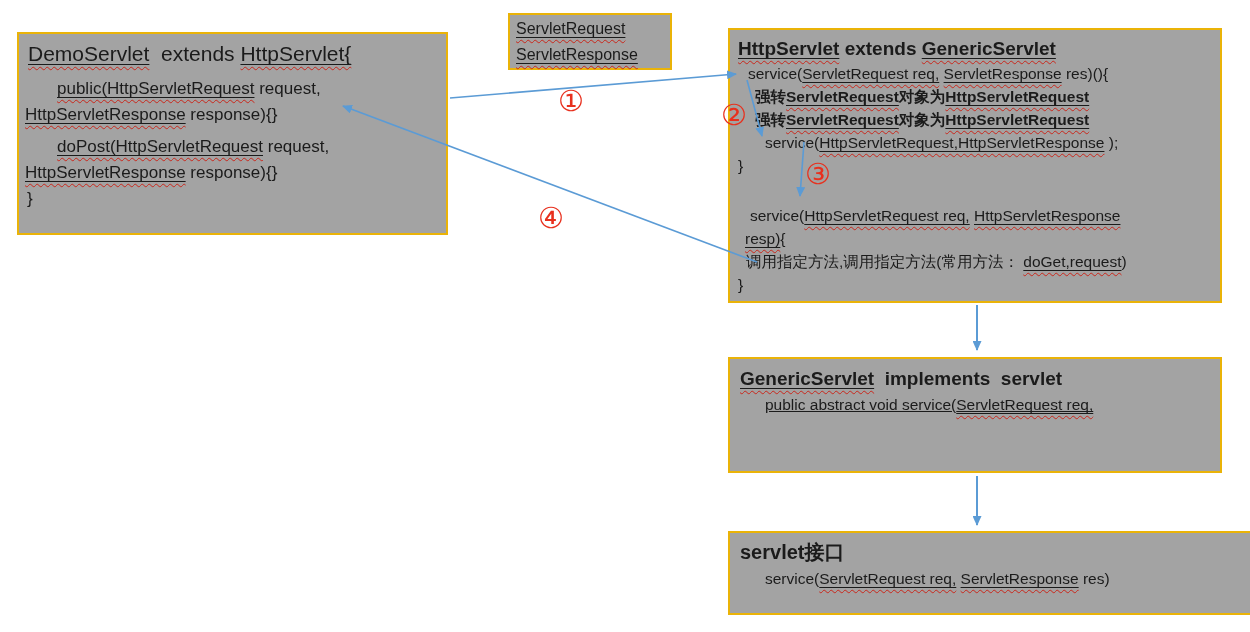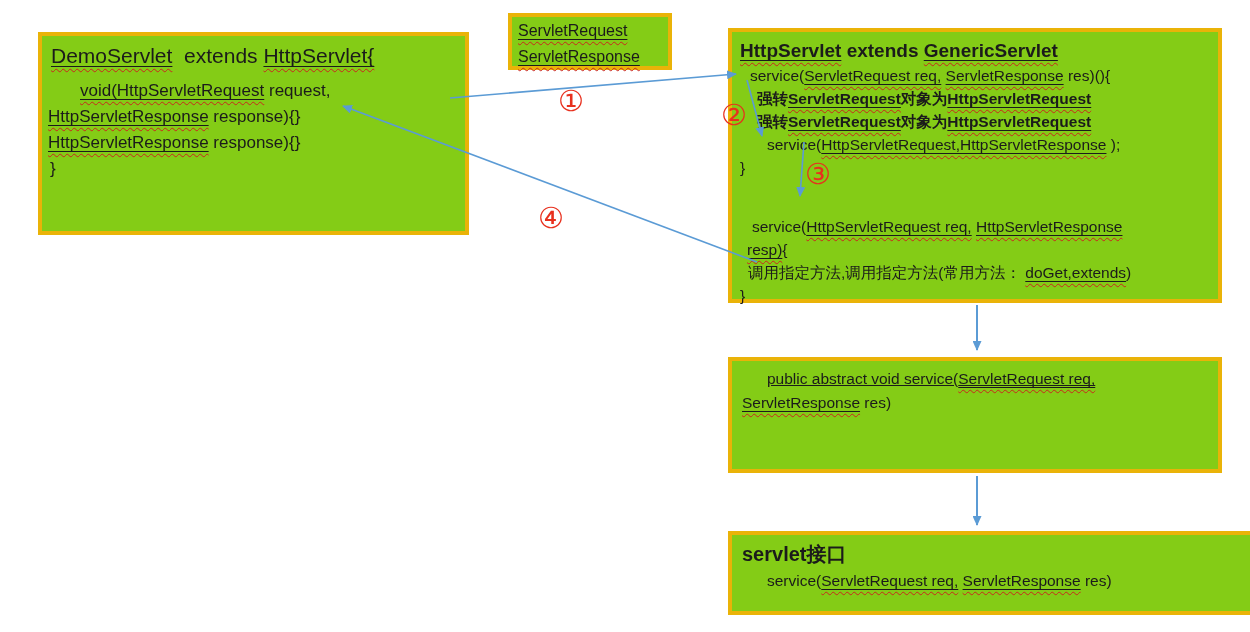--- a/index.html
+++ b/index.html
@@ -2,38 +2,38 @@
 <html><head>
 <meta charset="utf-8">
 <style>
   html,body { margin:0; padding:0; background:#fff; }
   .canvas {
     position:relative; width:1250px; height:632px; background:#ffffff;
     font-family:"Liberation Sans","DejaVu Sans",sans-serif; color:#1b1b1b;
     overflow:hidden;
   }
   .box {
-    position:absolute; background:#84cc16; border:4px solid #eab308;
+    position:absolute; background:#a3a3a3; border:2px solid #eab308;
     box-sizing:border-box;
   }
   .line { white-space:pre; }
   .b { font-weight:bold; }
   
   .sq {
     text-decoration-line:underline; text-decoration-style:wavy;
     text-decoration-color:#c9271c; text-decoration-thickness:1px;
     text-underline-offset:4.5px; text-decoration-skip-ink:none;
   }
   .sq .ul {
     text-decoration-line:underline; text-decoration-style:solid;
     text-decoration-color:currentColor; text-decoration-thickness:1.3px;
     text-underline-offset:2.5px; text-decoration-skip-ink:none;
   }
 
-  #box-demo   { left:17px;  top:32px;  width:431px; height:203px; padding:4px 6px; font-size:17px;   line-height:26px;margin-left:21px; }
+  #box-demo   { left:17px;  top:32px;  width:431px; height:203px; padding:4px 6px; font-size:17px;   line-height:26px; }
   #box-demo .title { font-size:21px; line-height:32px; margin-bottom:6px; }
   #box-rr     { left:508px; top:13px;  width:164px; height:57px;  padding:1px 6px; font-size:16px;   line-height:26px; }
   #box-http   { left:728px; top:28px;  width:494px; height:275px; padding:5px 6px; font-size:15.5px; line-height:23px; }
   #box-http .title    { font-size:19px; line-height:27px; }
   #box-generic{ left:728px; top:357px; width:494px; height:116px; padding:6px 6px; font-size:15.5px; line-height:24px; }
   #box-generic .title { font-size:19px; line-height:28px; }
   #box-servlet{ left:728px; top:531px; width:580px; height:84px;  padding:5px 6px; font-size:15.5px; line-height:24px; }
   #box-servlet .title { font-size:20px; line-height:29px; }
 
   .marker {
@@ -47,47 +47,48 @@
 
   #arrow-layer { position:absolute; left:0; top:0; width:1250px; height:632px; pointer-events:none; }
 </style>
 </head>
 <body>
 
 <div class="canvas">
 
   <div class="box" id="box-demo">
       <div class="line title" style="padding-left: 3px;"><span class="sq"><span class="ul">DemoServlet</span></span><span>  extends </span><span class="sq"><span class="ul">HttpServlet{</span></span></div>
-      <div class="line" style="padding-left: 32px;"><span class="sq"><span class="ul">void(HttpServletRequest</span></span><span> request,</span></div>
+      <div class="line" style="padding-left: 32px;"><span class="sq"><span class="ul">public(HttpServletRequest</span></span><span> request,</span></div>
       <div class="line" style="padding-left: 0px;"><span class="sq"><span class="ul">HttpServletResponse</span></span><span> response){}</span></div>
+      <div class="line" style="padding-left: 32px; margin-top: 6px;"><span class="sq"><span class="ul">doPost(HttpServletRequest</span></span><span> request,</span></div>
       <div class="line" style="padding-left: 0px;"><span class="sq"><span class="ul">HttpServletResponse</span></span><span> response){}</span></div>
       <div class="line" style="padding-left: 2px;"><span>}</span></div>
     </div>
 
   <div class="box" id="box-rr">
       <div class="line" style="padding-left: 0px;"><span class="sq"><span class="ul">ServletRequest</span></span></div>
       <div class="line" style="padding-left: 0px;"><span class="sq"><span class="ul">ServletResponse</span></span></div>
     </div>
 
   <div class="box" id="box-http">
       <div class="line title" style="padding-left: 2px;"><span class="sq b"><span class="ul">HttpServlet</span></span><span class="b"> extends </span><span class="sq b"><span class="ul">GenericServlet</span></span></div>
       <div class="line" style="padding-left: 12px;"><span>service(</span><span class="sq"><span class="ul">ServletRequest req,</span></span><span> </span><span class="sq"><span class="ul">ServletResponse</span></span><span> res)(){</span></div>
       <div class="line" style="padding-left: 19px;"><span class="b">强转</span><span class="sq b"><span class="ul">ServletRequest</span></span><span class="b">对象为</span><span class="sq b"><span class="ul">HttpServletRequest</span></span></div>
       <div class="line" style="padding-left: 19px;"><span class="b">强转</span><span class="sq b"><span class="ul">ServletRequest</span></span><span class="b">对象为</span><span class="sq b"><span class="ul">HttpServletRequest</span></span></div>
       <div class="line" style="padding-left: 29px;"><span>service(</span><span class="sq"><span class="ul">HttpServletRequest,HttpServletResponse</span></span><span> );</span></div>
       <div class="line" style="padding-left: 2px;"><span>}</span></div>
-      <div class="line" style="padding-left: 14px; margin-top: 36px;"><span>service(</span><span class="sq"><span class="ul">HttpServletRequest req,</span></span><span> </span><span class="sq"><span class="ul">HttpServletResponse</span></span></div>
+      <div class="line" style="padding-left: 14px; margin-top: 27px;"><span>service(</span><span class="sq"><span class="ul">HttpServletRequest req,</span></span><span> </span><span class="sq"><span class="ul">HttpServletResponse</span></span></div>
       <div class="line" style="padding-left: 2px; margin-left: 7px;"><span class="sq"><span class="ul">resp)</span></span><span>{</span></div>
-      <div class="line" style="padding-left: 10px;"><span>调用指定方法,调用指定方法(常用方法： </span><span class="sq"><span class="ul">doGet,extends</span></span><span>)</span></div>
+      <div class="line" style="padding-left: 10px;"><span>调用指定方法,调用指定方法(常用方法： </span><span class="sq"><span class="ul">doGet,request</span></span><span>)</span></div>
       <div class="line" style="padding-left: 2px;"><span>}</span></div>
     </div>
 
   <div class="box" id="box-generic">
+      <div class="line title" style="padding-left: 4px;"><span class="sq b"><span class="ul">GenericServlet</span></span><span class="b">  implements  servlet</span></div>
       <div class="line" style="padding-left: 29px; text-decoration: underline;"><span>public abstract void service(</span><span class="sq"><span class="ul">ServletRequest req,</span></span></div>
-      <div class="line" style="padding-left: 4px;"><span class="sq"><span class="ul">ServletResponse</span></span><span> res)</span></div>
     </div>
 
   <div class="box" id="box-servlet">
       <div class="line title" style="padding-left: 4px;"><span class="b">servlet接口</span></div>
       <div class="line" style="padding-left: 29px;"><span>service(</span><span class="sq"><span class="ul">ServletRequest req,</span></span><span> </span><span class="sq"><span class="ul">ServletResponse</span></span><span> res)</span></div>
     </div>
 
   <svg id="arrow-layer" xmlns="http://www.w3.org/2000/svg">
     <defs>
       <marker id="ah" markerUnits="userSpaceOnUse" markerWidth="11" markerHeight="9" refX="9" refY="4.5" orient="auto">

